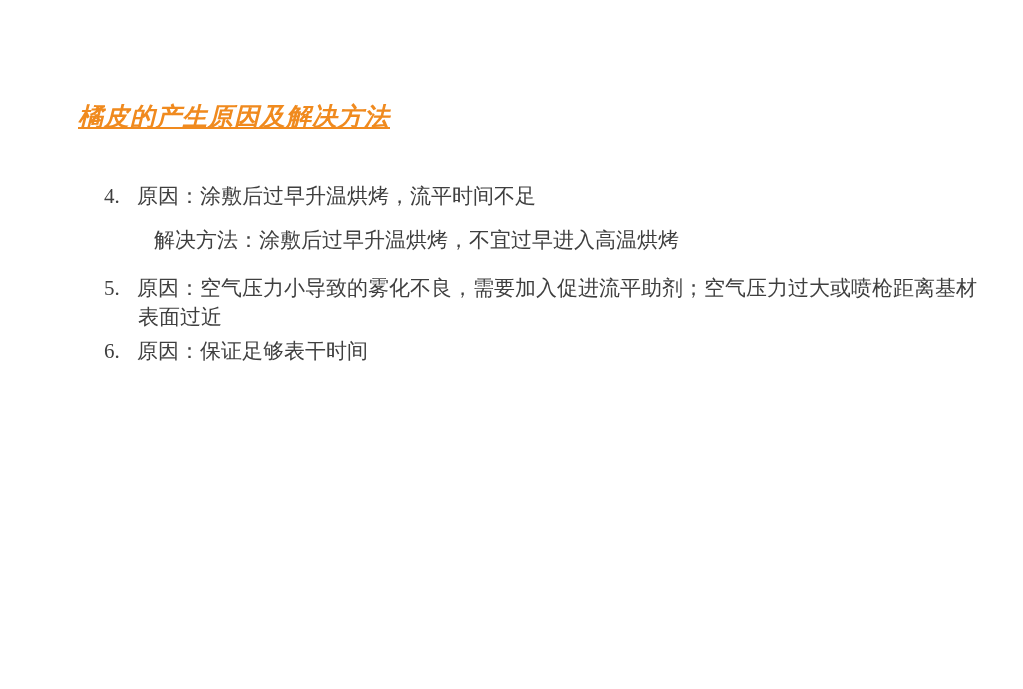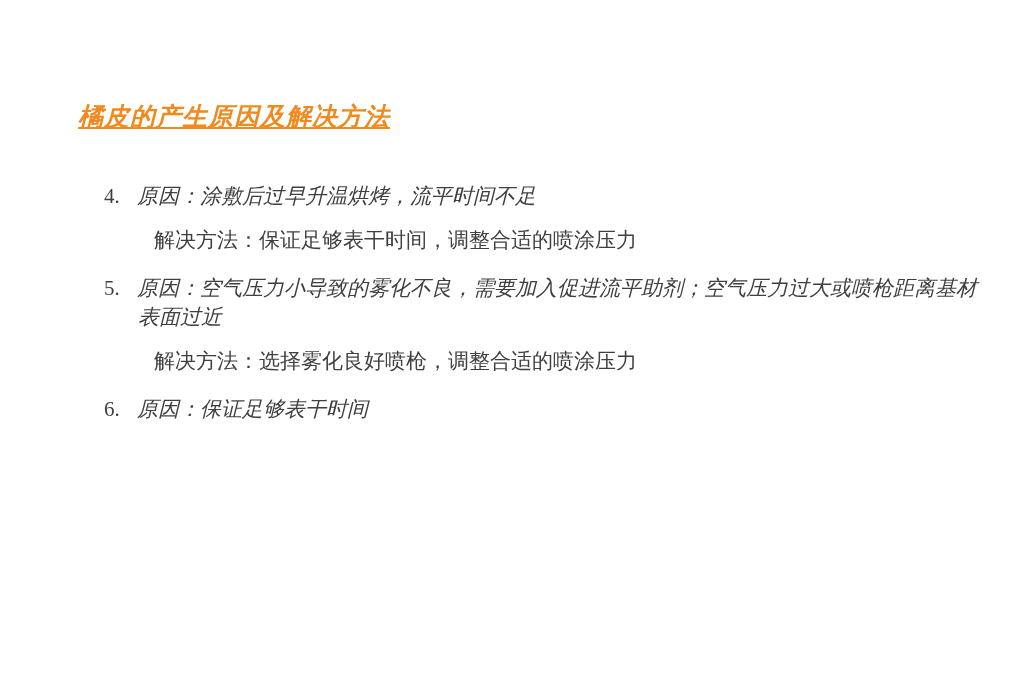--- a/index.html
+++ b/index.html
@@ -49,21 +49,20 @@
   }
   .num {
     width: 34px;
     flex: 0 0 34px;
     text-align: left;
     color: #3f3f3f;
   }
   .cause-text {
     flex: 1 1 auto;
     text-indent: -1px;
-    font-style: italic;
   }
   .solution-line {
     margin-top: 14px;
     margin-bottom: 18px;
     padding-left: 50px;
   }
 </style>
 </head>
 <body>
 
@@ -71,29 +70,28 @@
 
   <div class="slide-title">橘皮的产生原因及解决方法</div>
 
   <div class="body-block">
 
     <div class="item">
       <div class="cause-line">
         <span class="num">4.</span>
         <span class="cause-text">原因：涂敷后过早升温烘烤，流平时间不足</span>
       </div>
-      <div class="solution-line">解决方法：保证足够表干时间，调整合适的喷涂压力</div>
+      <div class="solution-line">解决方法：涂敷后过早升温烘烤，不宜过早进入高温烘烤</div>
     </div>
 
     <div class="item">
       <div class="cause-line">
         <span class="num">5.</span>
         <span class="cause-text">原因：空气压力小导致的雾化不良，需要加入促进流平助剂；空气压力过大或喷枪距离基材表面过近</span>
       </div>
-      <div class="solution-line">解决方法：选择雾化良好喷枪，调整合适的喷涂压力</div>
     </div>
 
     <div class="item">
       <div class="cause-line">
         <span class="num">6.</span>
         <span class="cause-text">原因：保证足够表干时间</span>
       </div>
     </div>
 
   </div>

